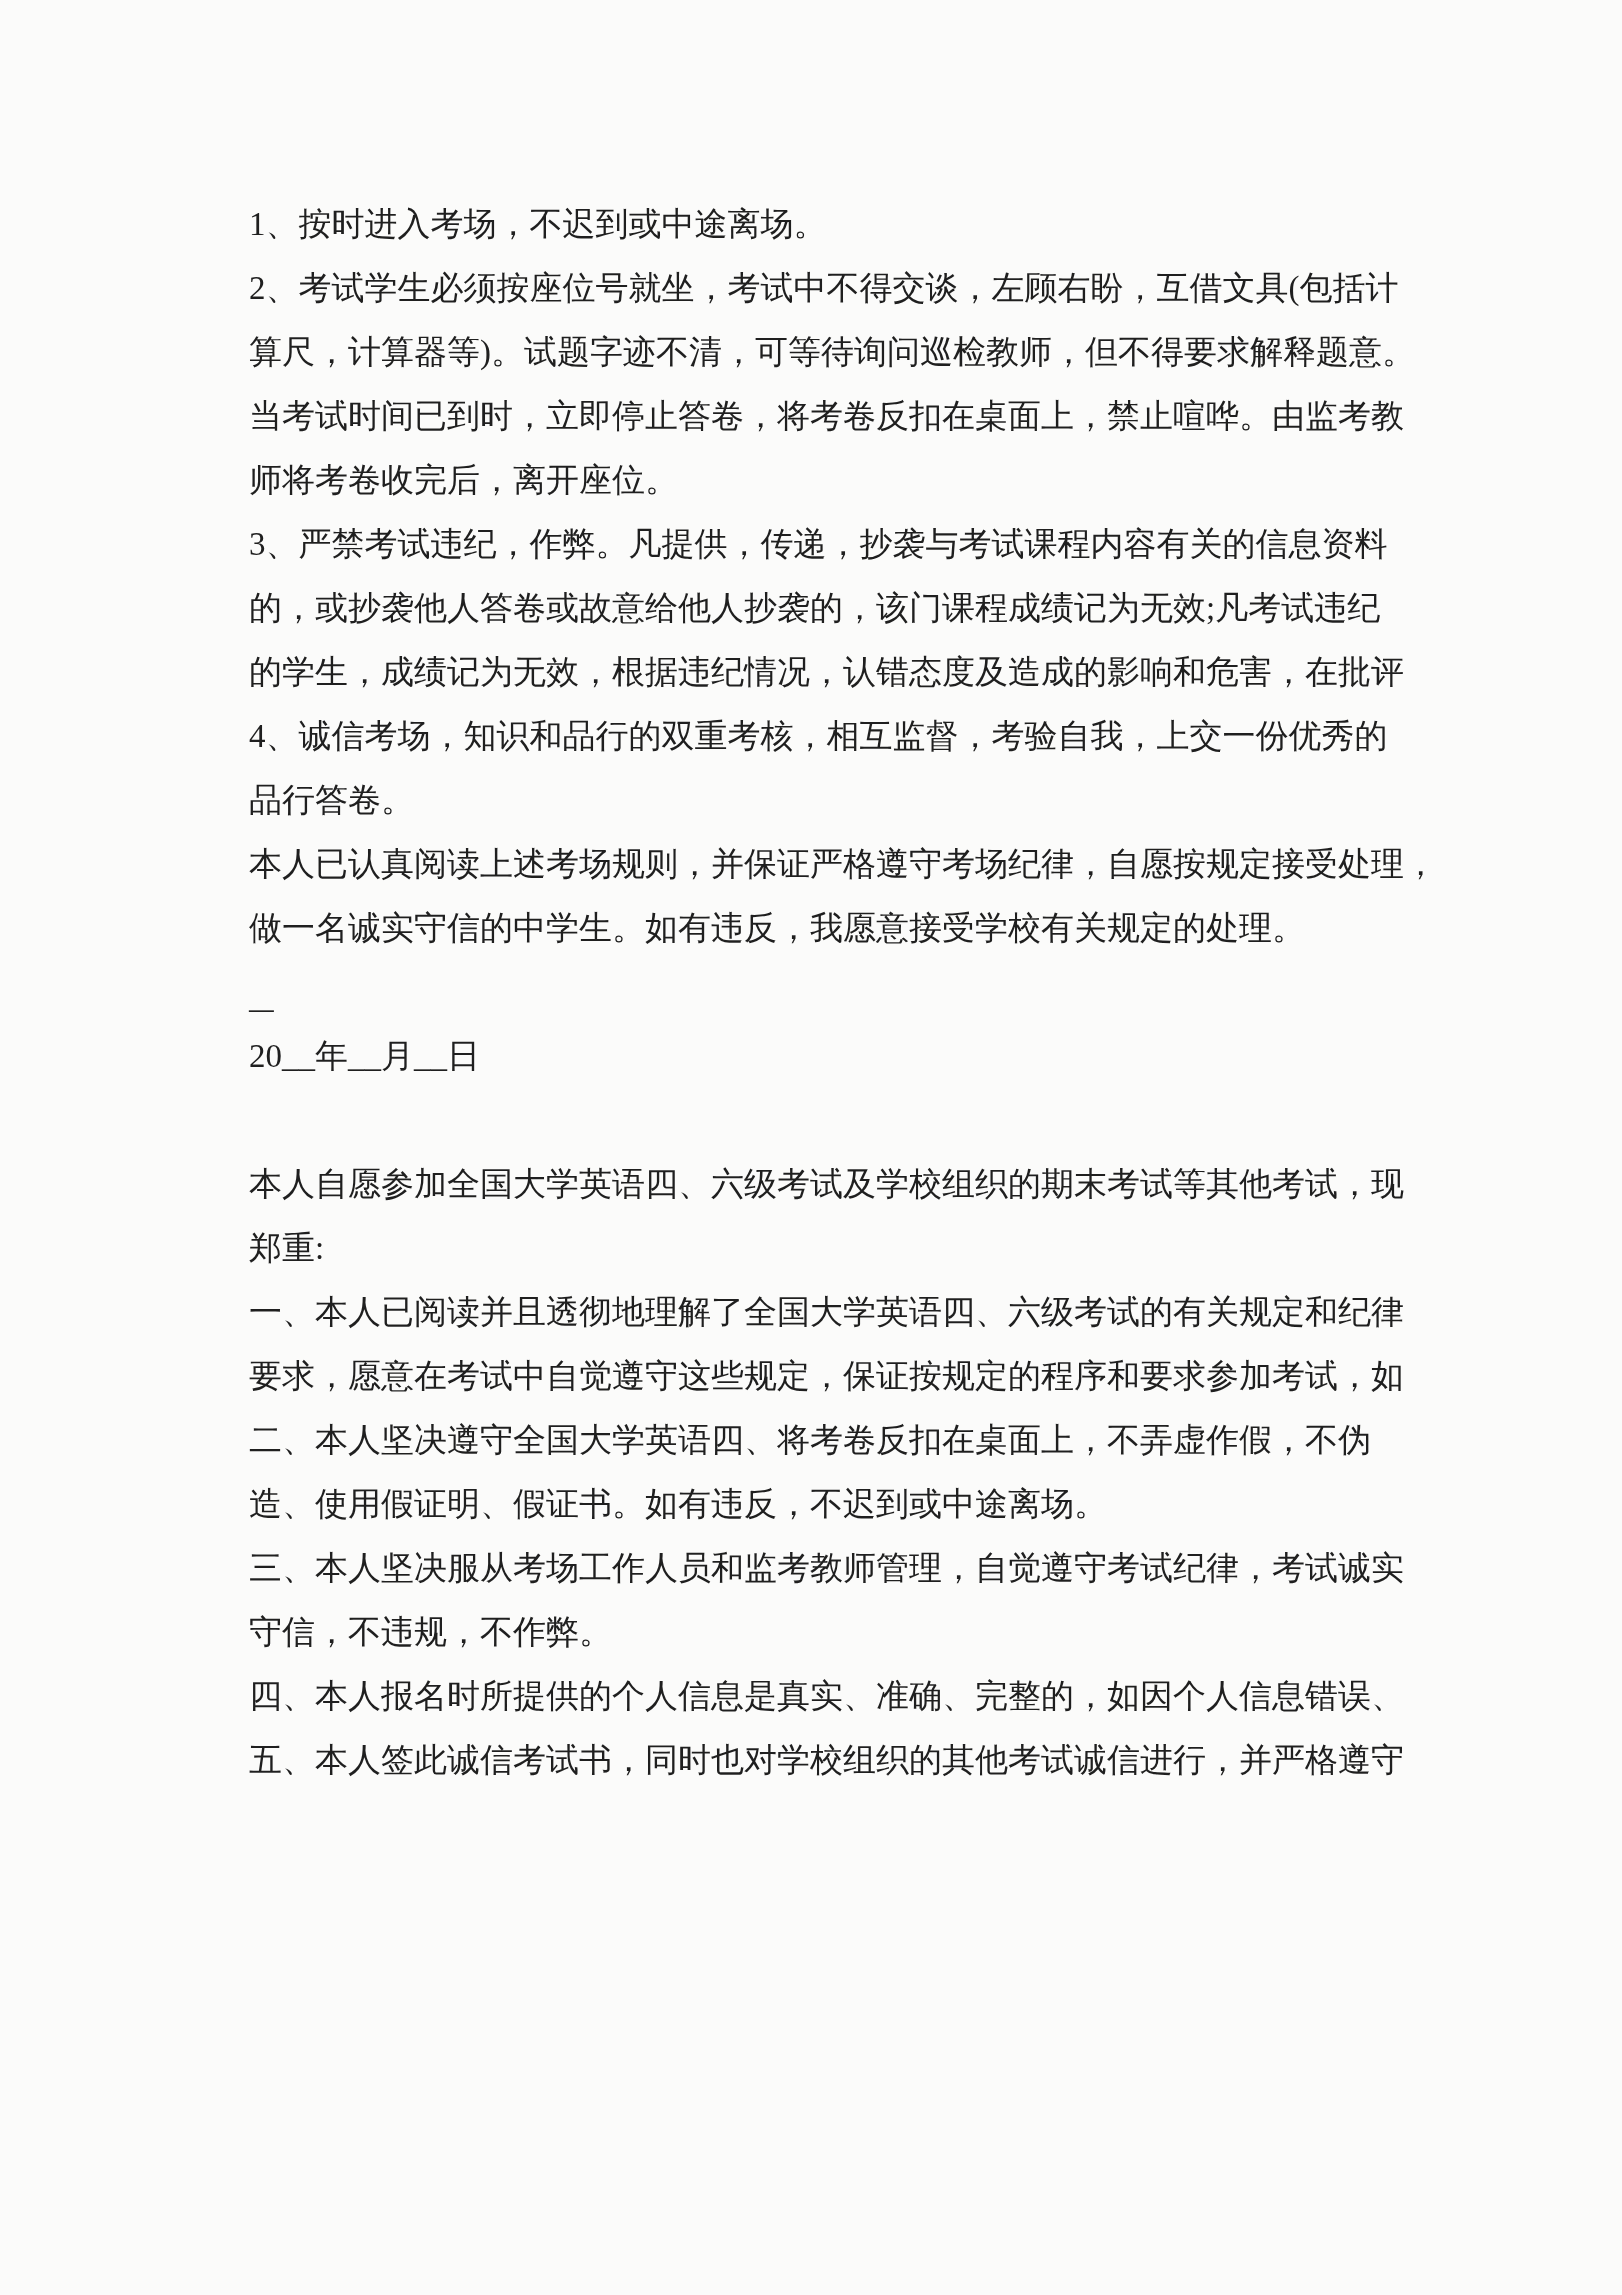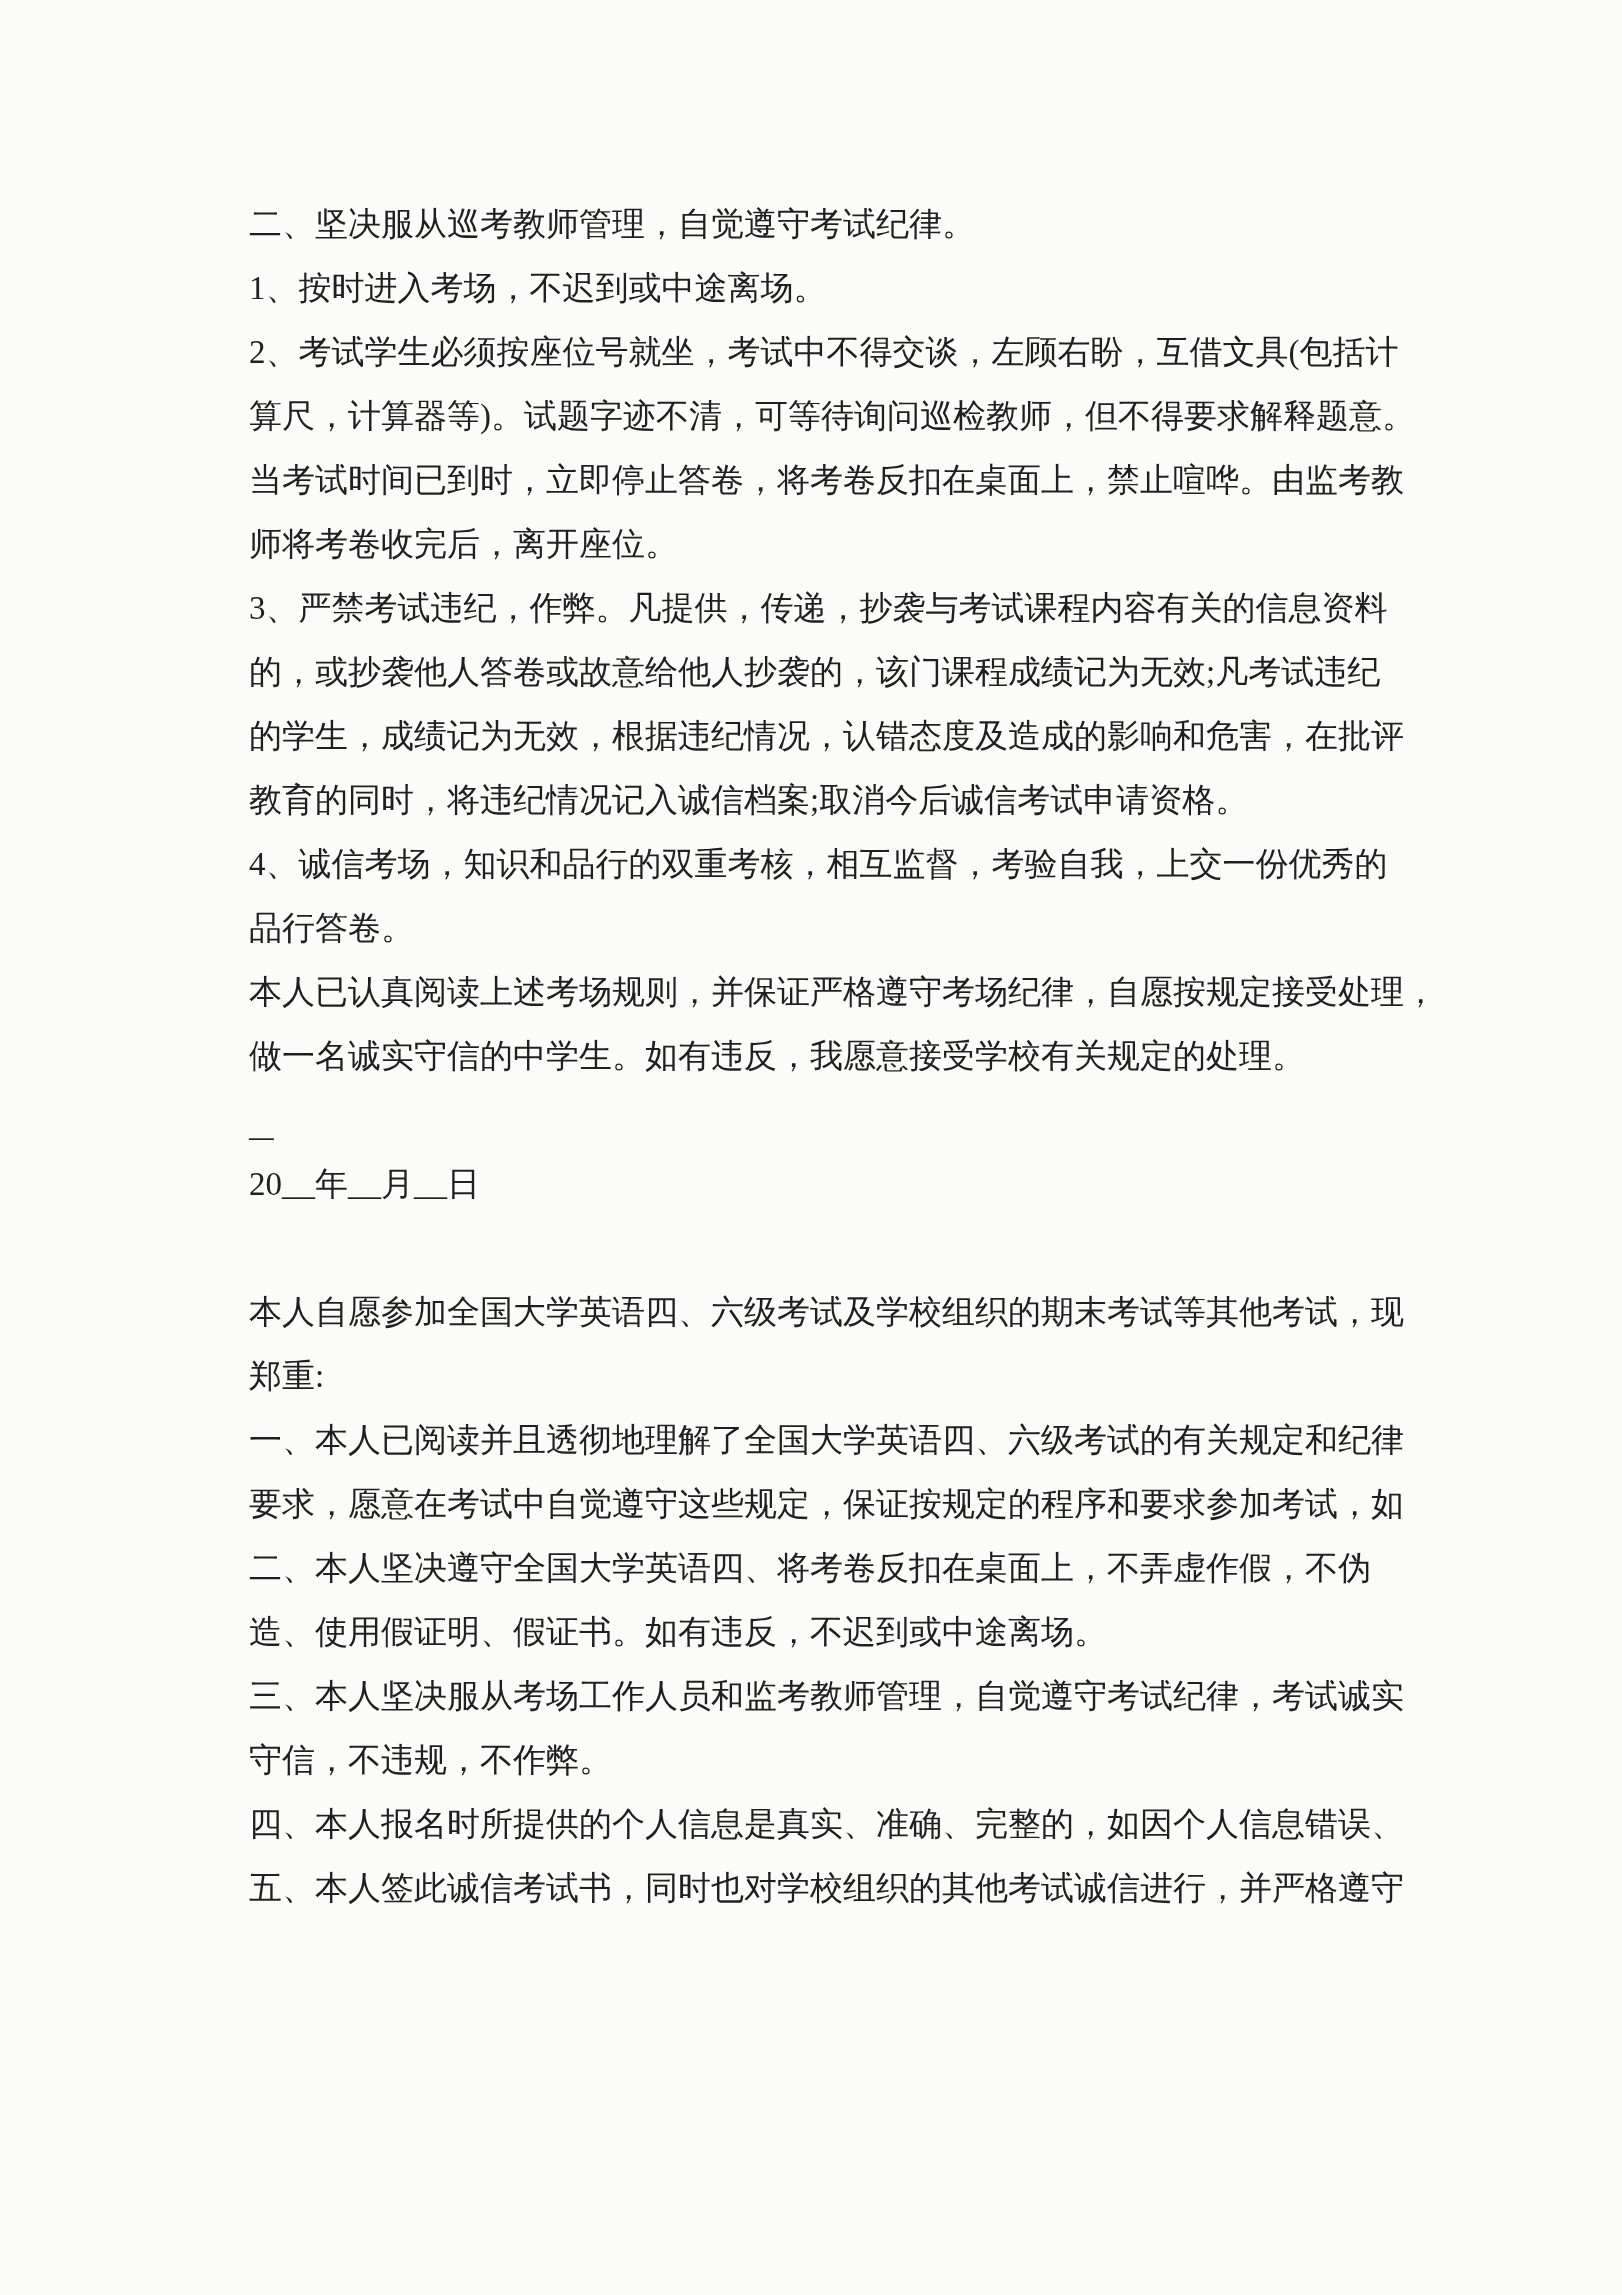--- a/index.html
+++ b/index.html
@@ -43,30 +43,28 @@
     transform: scaleX(0.75);
     transform-origin: left center;
   }
 </style>
 </head>
 <body>
 
 <div class="page">
   <div class="text-block">
 
-    <div class="line">二、坚决服从巡考教师管理，自觉遵守考试纪律。</div>
     <div class="line">1、按时进入考场，不迟到或中途离场。</div>
     <div class="line">2、考试学生必须按座位号就坐，考试中不得交谈，左顾右盼，互借文具(包括计</div>
     <div class="line">算尺，计算器等)。试题字迹不清，可等待询问巡检教师，但不得要求解释题意。</div>
     <div class="line">当考试时间已到时，立即停止答卷，将考卷反扣在桌面上，禁止喧哗。由监考教</div>
     <div class="line">师将考卷收完后，离开座位。</div>
     <div class="line">3、严禁考试违纪，作弊。凡提供，传递，抄袭与考试课程内容有关的信息资料</div>
     <div class="line">的，或抄袭他人答卷或故意给他人抄袭的，该门课程成绩记为无效;凡考试违纪</div>
     <div class="line">的学生，成绩记为无效，根据违纪情况，认错态度及造成的影响和危害，在批评</div>
-    <div class="line">教育的同时，将违纪情况记入诚信档案;取消今后诚信考试申请资格。</div>
     <div class="line">4、诚信考场，知识和品行的双重考核，相互监督，考验自我，上交一份优秀的</div>
     <div class="line">品行答卷。</div>
     <div class="line">本人已认真阅读上述考场规则，并保证严格遵守考场纪律，自愿按规定接受处理，</div>
     <div class="line">做一名诚实守信的中学生。如有违反，我愿意接受学校有关规定的处理。</div>
 
     <div class="line"><span class="dash">—</span></div>
     <div class="line">20__年__月__日</div>
 
     <div class="line"></div>
 

